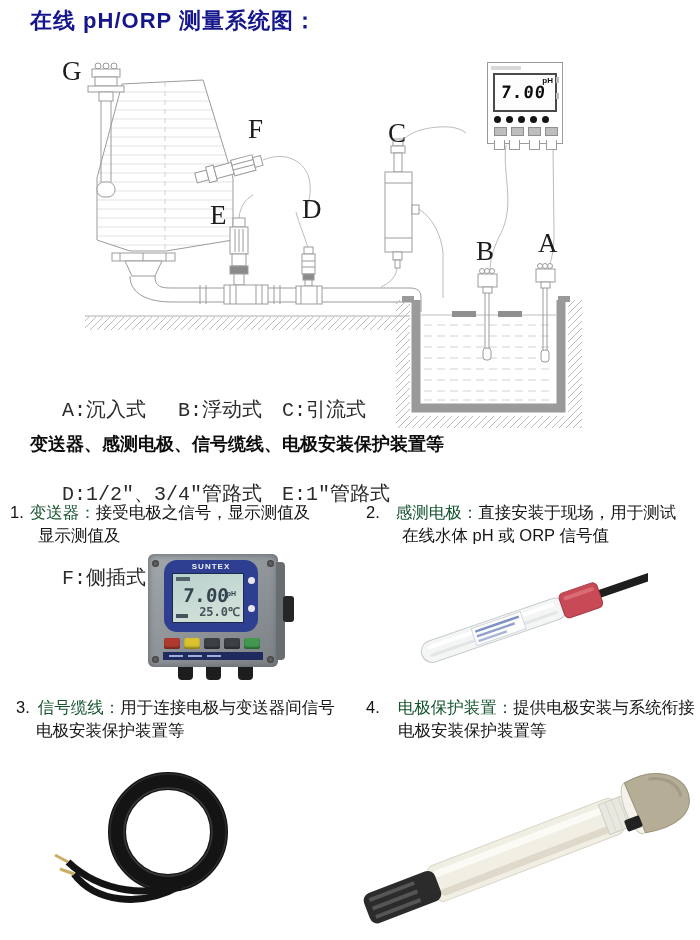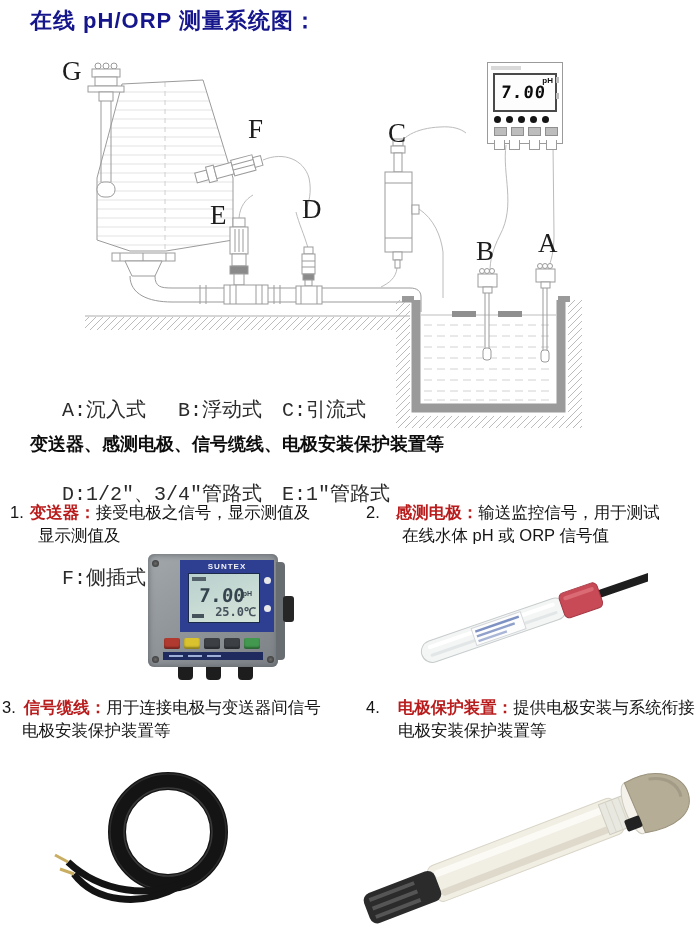--- a/index.html
+++ b/index.html
@@ -22,38 +22,38 @@
   .meter-dots i{width:7px;height:7px;border-radius:50%;background:#141414;}
   .meter-pads{left:6px;top:64px;display:flex;gap:4px;}
   .meter-pads i{width:11px;height:7px;background:#bdbdbd;border:0.5px solid #8f8f8f;}
   .meter-conn{top:77px;width:9px;height:9px;background:#fff;border:1px solid #9b9b9b;border-top:none;}
   
   .legend{left:62px;top:341px;font-family:"Liberation Mono","DejaVu Sans Mono",monospace;
           font-size:20px;line-height:28px;color:#2b2b2b;white-space:pre;}
   .intro{left:30px;top:433px;font-size:18px;font-weight:bold;color:#0d0d0d;line-height:23px;}
   .comp{font-size:16.5px;line-height:23px;color:#141414;}
   .comp .num{color:#141414;}
-  .comp .kw{color:#b91c1c;font-weight:bold;}
+  .comp .kw{color:#14532d;font-weight:normal;}
   .comp p{margin:0;}
   .c1{left:10px;top:501px;width:350px;}
   .c2{left:366px;top:501px;width:332px;}
-  .c3{left:2px;top:696px;width:352px;}
+  .c3{left:16px;top:696px;width:352px;}
   .c4{left:366px;top:696px;width:334px;}
   .c1 .l2{padding-left:28px;} .c2 .l2{padding-left:36px;}
   .c3 .l2{padding-left:20px;} .c4 .l2{padding-left:32px;}
   .c1 .num{margin-right:6px;} .c2 .num{margin-right:16px;}
   .c3 .num{margin-right:8px;} .c4 .num{margin-right:18px;}
   
   .tx{left:148px;top:552px;width:144px;height:132px;}
   .tx-case{left:0;top:2px;width:130px;height:113px;border-radius:6px;
            background:linear-gradient(145deg,#a2a7ab,#7c8186);box-shadow:inset 0 0 6px #5c6166;}
   .tx-edge{left:128px;top:10px;width:9px;height:98px;background:#686d72;border-radius:0 4px 4px 0;}
   .tx-knob{left:135px;top:44px;width:11px;height:26px;background:#262626;border-radius:3px;}
   .screw{width:7px;height:7px;border-radius:50%;background:radial-gradient(#6b6b6b,#2e2e2e);}
-  .tx-bezel{left:16px;top:8px;width:94px;height:72px;background:#2e3f92;border-radius:0;margin-left:16px;}
+  .tx-bezel{left:16px;top:8px;width:94px;height:72px;background:#2e3f92;border-radius:13px;}
   .tx-brand{left:0;top:2px;width:94px;text-align:center;font-size:8px;font-weight:bold;color:#f2f2f2;letter-spacing:1px;}
   .tx-lcd{left:8px;top:13px;width:70px;height:48px;border:1px solid #1c2a4a;
           background:linear-gradient(160deg,#b9d0ce,#d6e5da);}
   .tx-mode{left:3px;top:3px;width:14px;height:4px;background:#53616b;}
   .tx-read{left:10px;top:10px;font-family:"DejaVu Sans Mono",monospace;font-size:19px;font-weight:bold;
            color:#35434e;transform:skewX(-4deg);}
   .tx-read-unit{right:7px;top:16px;font-size:7px;font-weight:bold;color:#35434e;}
   .tx-bar{left:3px;bottom:4px;width:12px;height:4px;background:#46525c;}
   .tx-temp{right:3px;bottom:2px;font-size:12px;font-weight:bold;color:#46525c;font-family:"DejaVu Sans Mono",monospace;}
   .tx-sbtn{width:7px;height:7px;border-radius:50%;background:#e8e8e8;}
@@ -288,21 +288,21 @@
 <div class="abs intro">
   <div>变送器、感测电极、信号缆线、电极安装保护装置等</div>
 </div>
 
 <div class="abs comp c1">
   <p class="l1"><span class="num">1.</span><span class="kw">变送器：</span><span>接受电极之信号，显示测值及</span></p>
   <p class="l2">显示测值及</p>
 </div>
 
 <div class="abs comp c2">
-  <p class="l1"><span class="num">2.</span><span class="kw">感测电极：</span><span>输送监控信号，用于测试</span></p>
+  <p class="l1"><span class="num">2.</span><span class="kw">感测电极：</span><span>直接安装于现场，用于测试</span></p>
   <p class="l2">在线水体 pH 或 ORP 信号值</p>
 </div>
 
 <div class="abs comp c3">
   <p class="l1"><span class="num">3.</span><span class="kw">信号缆线：</span><span>用于连接电极与变送器间信号</span></p>
   <p class="l2">电极安装保护装置等</p>
 </div>
 
 <div class="abs comp c4">
   <p class="l1"><span class="num">4.</span><span class="kw">电极保护装置：</span><span>提供电极安装与系统衔接</span></p>

